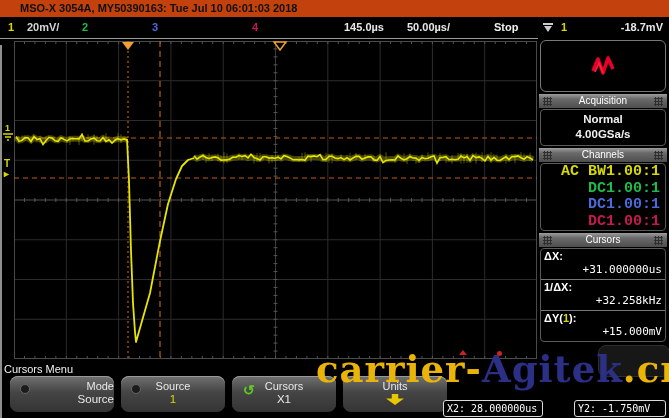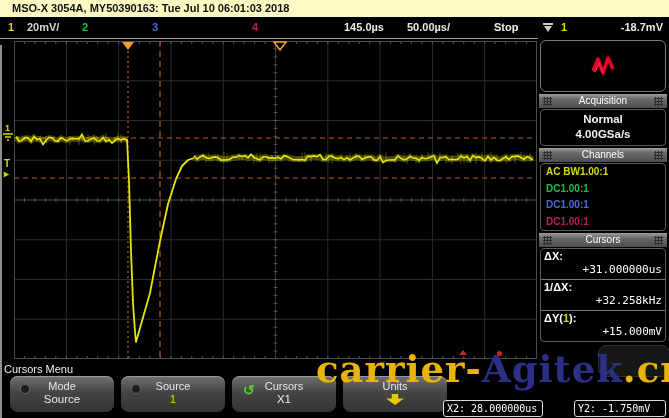--- a/index.html
+++ b/index.html
@@ -1,20 +1,20 @@
 <!DOCTYPE html>
 <html><head>
 <meta charset="utf-8">
 <style>
   html,body{margin:0;padding:0;background:#000;}
   #app{position:relative;width:669px;height:418px;background:#000;overflow:hidden;
        font-family:"Liberation Sans",sans-serif;-webkit-font-smoothing:antialiased;}
   
-  .titlebar{position:absolute;left:0;top:0;width:669px;height:17px;background:#fef9c3;
-            color:#111;font-size:11px;font-weight:bold;line-height:17px;padding-left:12px;box-sizing:border-box;}
+  .titlebar{position:absolute;left:0;top:0;width:669px;height:17px;background:#c2410c;
+            color:#111;font-size:11px;font-weight:bold;line-height:17px;padding-left:20px;box-sizing:border-box;}
   
   .statusbar{position:absolute;left:0;top:17px;width:669px;height:21px;background:#000;color:#ddd;
              font-size:11px;font-weight:bold;}
   .statusbar span{position:absolute;line-height:21px;white-space:nowrap;}
   .sb-ch1{left:8px;color:#d8d800;}
   .sb-ch1s{left:27px;color:#d5d5d5;}
   .sb-ch2{left:82px;color:#1fbb4a;}
   .sb-ch3{left:152px;color:#4a6cdb;}
   .sb-ch4{left:252px;color:#c41a4f;}
   .sb-delay{left:344px;color:#e8e8e8;}
@@ -39,33 +39,33 @@
   .logo-text{display:flex;flex-direction:column;line-height:11px;}
   .logo-name{font-size:13px;font-weight:bold;letter-spacing:.4px;color:#fff;}
   .logo-sub{font-size:6px;letter-spacing:2.1px;color:#fff;}
   .sec-header{position:relative;height:14px;margin:2px 0 1px 0;text-align:center;font-size:10px;line-height:14px;color:#fff;
               background:linear-gradient(#9d9d9d,#6a6a6a 35%,#4e4e4e);}
   .sec-header::before,.sec-header::after{content:"";position:absolute;top:3px;width:9px;height:9px;
               background-image:radial-gradient(#2e2e2e 1px,transparent 1.2px);background-size:3px 3px;}
   .sec-header::before{left:4px;}  .sec-header::after{right:4px;}
   .panel{margin:0 1px;border:1px solid #5a5a5a;border-radius:4px;background:#000;}
   .acq-panel{text-align:center;font-size:11.5px;font-weight:bold;color:#f0f0f0;line-height:15px;padding:2px 0 3px 0;}
-  .ch-row{display:flex;justify-content:flex-start;padding:0 5px;font-size:10px;font-weight:bold;line-height:16.5px;}
+  .ch-row{display:flex;justify-content:flex-end;padding:0 5px;font-size:15px;font-weight:bold;line-height:16.5px;font-family:Liberation Mono, monospace;}
   .cur-row{padding:1px 3px 2px 3px;border-bottom:1px solid #777;}
   .cur-row:last-child{border-bottom:none;}
   .cur-label{font-size:11px;font-weight:bold;color:#fff;line-height:13px;}
   .cur-label .num{color:#d8d800;}
   .cur-value{text-align:right;font-family:"DejaVu Sans Mono",monospace;font-size:11px;color:#fff;line-height:14px;}
   
   .menu{position:absolute;left:0;top:362px;width:669px;height:56px;background:#000;}
   .menu-title{position:absolute;left:4px;top:1px;font-size:11px;color:#f0f0f0;}
   .softkey{position:absolute;top:14px;width:104px;height:36px;border-radius:8px;
            background:linear-gradient(180deg,#707070,#454545 45%,#343434);
            box-shadow:inset 0 1px 0 #9a9a9a;text-align:center;color:#e8e8e8;font-size:11px;z-index:10;}
-  .sk1{left:10px;} .sk2{left:121px;} .sk3{left:232px;} .sk4{left:343px;}
+  .sk1{left:10px;text-align:right;} .sk2{left:121px;} .sk3{left:232px;} .sk4{left:343px;}
   .softkey .lbl{margin-top:4px;}
   .softkey .val{margin-top:1px;font-size:11.5px;}
   .sk-circle{position:absolute;left:10px;top:8px;width:8px;height:8px;border-radius:50%;
              background:#1c1c1c;border:1px solid #666;}
   .sk-rotate{position:absolute;left:11px;top:6px;color:#5ecc22;font-size:14px;font-weight:bold;}
   .units-arrow{width:18px;height:11px;margin:2px auto 0;background:#e8c800;
                clip-path:polygon(32% 0,68% 0,68% 42%,100% 42%,50% 100%,0 42%,32% 42%);}
   .readout{position:absolute;top:38px;height:15px;background:#000;border:1px solid #dcdcdc;border-radius:3px;
            color:#fff;font-family:"DejaVu Sans Mono",monospace;font-size:10px;line-height:15px;
            padding:0 3px;white-space:nowrap;z-index:60;}

